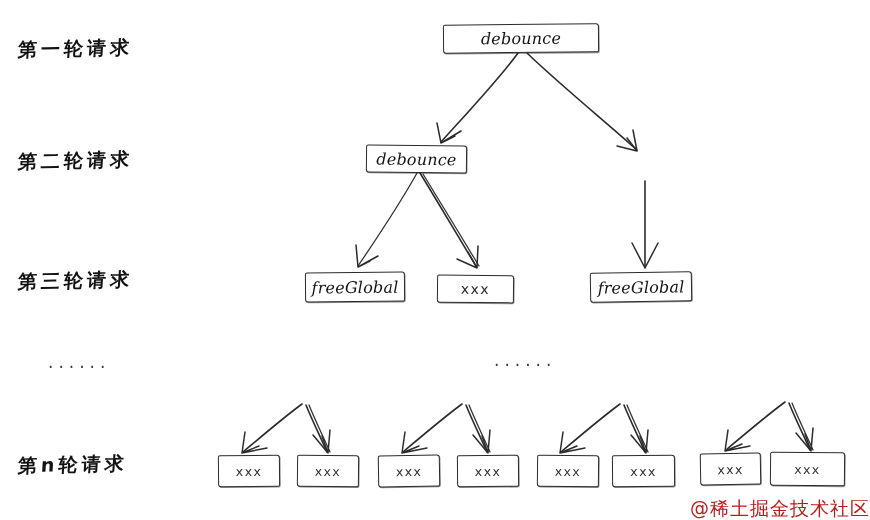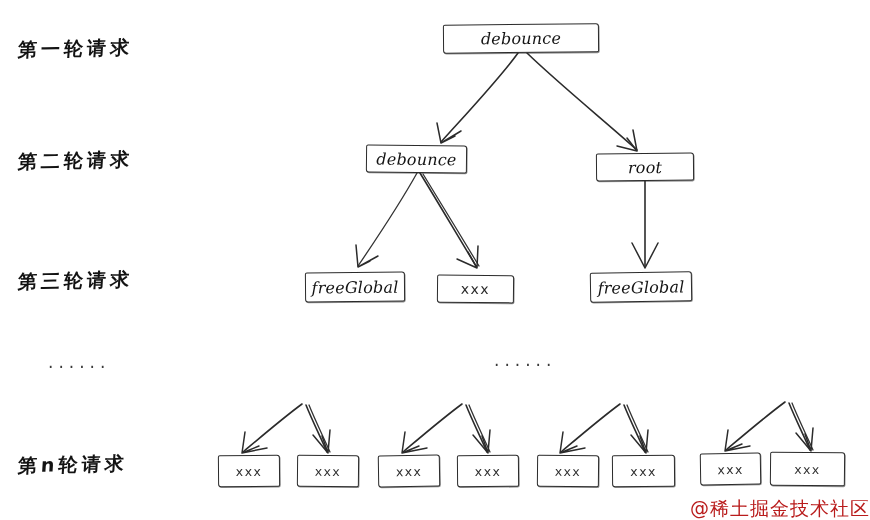--- a/index.html
+++ b/index.html
@@ -186,23 +186,20 @@
   <div class="dots-label" style="left:494px; top:350px;">......</div>
 
   <div class="node-box tilt-a" style="left:443px; top:24px; width:156px; height:29px;">
     <span class="node-label">debounce</span>
   </div>
 
   <div class="node-box tilt-b" style="left:366px; top:145px; width:101px; height:28px;">
     <span class="node-label">debounce</span>
   </div>
 
-  <div class="node-box tilt-a" style="left:596px; top:153px; width:98px; height:28px;">
-    <span class="node-label">root</span>
-  </div>
 
   <div class="node-box tilt-a" style="left:305px; top:272px; width:100px; height:30px;">
     <span class="node-label">freeGlobal</span>
   </div>
 
   <div class="node-box tilt-b" style="left:437px; top:275px; width:77px; height:28px;">
     <span class="node-label code-xxx">xxx</span>
   </div>
 
   <div class="node-box tilt-c" style="left:590px; top:272px; width:102px; height:30px;">

